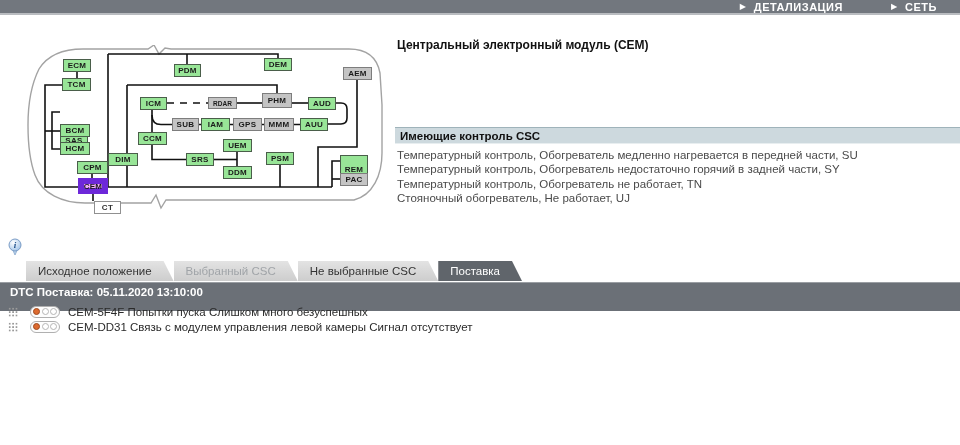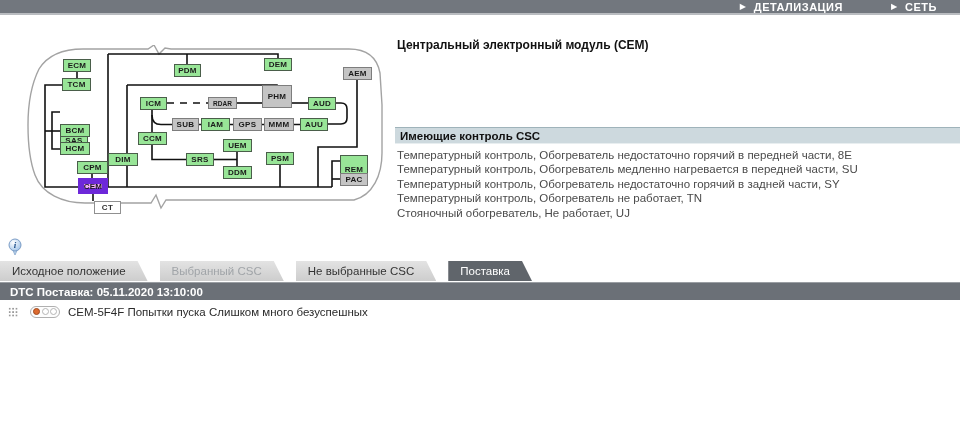--- a/index.html
+++ b/index.html
@@ -33,30 +33,30 @@
     font-size:11.5px; font-weight:bold; color:#111; padding:2px 0 0 5px; }
   .csc-list { position:absolute; left:397px; top:148px; width:560px;
     font-size:11.5px; color:#4a4a4a; line-height:14.4px; }
   .csc-item { white-space:nowrap; cursor:pointer; }
 
   
   .info { position:absolute; left:8px; top:238px; width:14px; height:18px; cursor:pointer; }
 
   
   .tabs { position:absolute; left:0; top:261px; width:960px; height:20px;
-    display:flex; align-items:flex-end; padding-left:0; gap:12px; }
+    display:flex; align-items:flex-end; padding-left:26px; gap:0; }
   .tab { height:20px; display:flex; align-items:center;
     padding:0 22px 0 12px; font-size:11.5px; color:#333; cursor:pointer;
     background:linear-gradient(#e3e3e3,#cdcdcd);
     clip-path:polygon(0 0, calc(100% - 10px) 0, 100% 100%, 0 100%); }
   .tab.disabled { color:#a0a4a8; }
   .tab.active { background:#60656b; color:#ffffff; }
 
   
-  .dtc-bar { position:absolute; left:0; top:282px; width:960px; height:18px;
+  .dtc-bar { position:absolute; left:0; top:282px; width:960px; height:29px;
     background:#6b7077; border-top:1px solid #9a9ea3;
     color:#ffffff; font-size:11.5px; font-weight:bold; padding:3px 0 0 10px; }
   .dtc-rows { position:absolute; left:0; top:304px; width:960px; }
   .dtc-row { display:flex; align-items:center; height:15px; padding-left:8px; cursor:pointer; }
   .grip { width:10px; height:10px; margin-right:12px;
     background-image:radial-gradient(circle, #9a9a9a 1px, transparent 1.3px);
     background-size:3.4px 3.4px; }
   .lamp { width:30px; height:12px; border:1px solid #b0b0b0; border-radius:6px;
     background:#fdfdfd; display:flex; align-items:center; justify-content:space-evenly;
     margin-right:8px; }
@@ -124,41 +124,40 @@
       <div class="module green" style="left: 35px; top: 97px; width: 30px; height: 13px;">HCM</div>
       <div class="module green" style="left: 52px; top: 116px; width: 31px; height: 13px;">CPM</div>
       <div class="module selected" style="left: 53px; top: 133px; width: 30px; height: 16px;">CEM</div>
       <div class="module plain" style="left: 69px; top: 156px; width: 27px; height: 13px;">CT</div>
       <div class="module green" style="left: 83px; top: 108px; width: 30px; height: 13px;">DIM</div>
       <div class="module green" style="left: 149px; top: 19px; width: 27px; height: 13px;">PDM</div>
       <div class="module green" style="left: 239px; top: 13px; width: 28px; height: 13px;">DEM</div>
       <div class="module gray" style="left: 318px; top: 22px; width: 29px; height: 13px;">AEM</div>
       <div class="module green" style="left: 115px; top: 52px; width: 27px; height: 13px;">ICM</div>
       <div class="module gray small" style="left: 183px; top: 52px; width: 29px; height: 12px;">RDAR</div>
-      <div class="module gray" style="left: 237px; top: 40px; width: 30px; height: 23px;">PHM</div>
+      <div class="module gray" style="left: 237px; top: 48px; width: 30px; height: 15px;">PHM</div>
       <div class="module green" style="left: 283px; top: 52px; width: 28px; height: 13px;">AUD</div>
       <div class="module gray" style="left: 147px; top: 73px; width: 27px; height: 13px;">SUB</div>
       <div class="module green" style="left: 176px; top: 73px; width: 29px; height: 13px;">IAM</div>
       <div class="module gray" style="left: 208px; top: 73px; width: 29px; height: 13px;">GPS</div>
       <div class="module gray" style="left: 239px; top: 73px; width: 30px; height: 13px;">MMM</div>
       <div class="module green" style="left: 275px; top: 73px; width: 28px; height: 13px; text-align: center;">AUU</div>
       <div class="module green" style="left: 113px; top: 87px; width: 29px; height: 13px;">CCM</div>
       <div class="module green" style="left: 198px; top: 94px; width: 29px; height: 13px;">UEM</div>
       <div class="module green" style="left: 161px; top: 108px; width: 28px; height: 13px;">SRS</div>
       <div class="module green" style="left: 198px; top: 121px; width: 29px; height: 13px;">DDM</div>
       <div class="module green" style="left: 241px; top: 107px; width: 28px; height: 13px;">PSM</div>
       <div class="module green" style="left: 315px; top: 110px; width: 28px; height: 28px;">REM</div>
       <div class="module gray" style="left: 315px; top: 128px; width: 28px; height: 13px;">PAC</div>
     </div>
 </div>
 
 <div class="panel-title">Центральный электронный модуль (CEM)</div>
 <div class="csc-header">Имеющие контроль CSC</div>
 <div class="csc-list" id="csc-list">
-    <div class="csc-item">Температурный контроль, Обогреватель недостаточно горячий в передней части, 8E</div>
     <div class="csc-item">Температурный контроль, Обогреватель медленно нагревается в передней части, SU</div>
     <div class="csc-item">Температурный контроль, Обогреватель недостаточно горячий в задней части, SY</div>
     <div class="csc-item">Температурный контроль, Обогреватель не работает, TN</div>
     <div class="csc-item">Стояночный обогреватель, Не работает, UJ</div>
   </div>
 
 <div class="info">
   <svg width="14" height="18" viewBox="0 0 14 18">
     <defs>
       <radialGradient id="ig" cx="35%" cy="30%" r="80%">
@@ -184,13 +183,22 @@
 <div class="dtc-rows" id="dtc-rows">
     <div class="dtc-row">
       <span class="grip"></span>
       <span class="lamp">
         <i></i>
         <i></i>
         <i></i>
       </span>
       <span class="dtc-label">CEM-5F4F Попытки пуска Слишком много безуспешных</span>
     </div>
+    <div class="dtc-row">
+      <span class="grip"></span>
+      <span class="lamp">
+        <i></i>
+        <i></i>
+        <i></i>
+      </span>
+      <span class="dtc-label">CEM-DD31 Связь с модулем управления левой камеры Сигнал отсутствует</span>
+    </div>
   </div>
 
 </body></html>

